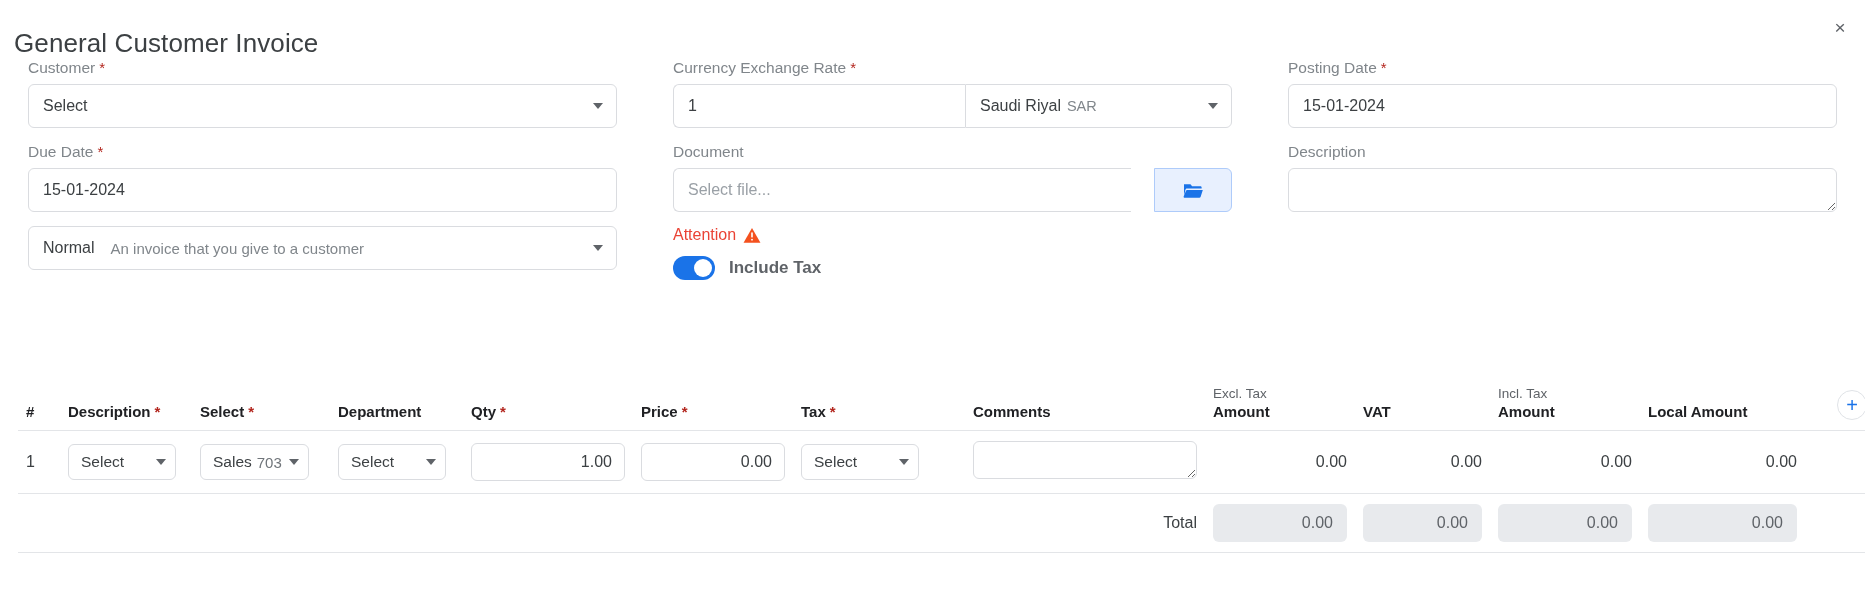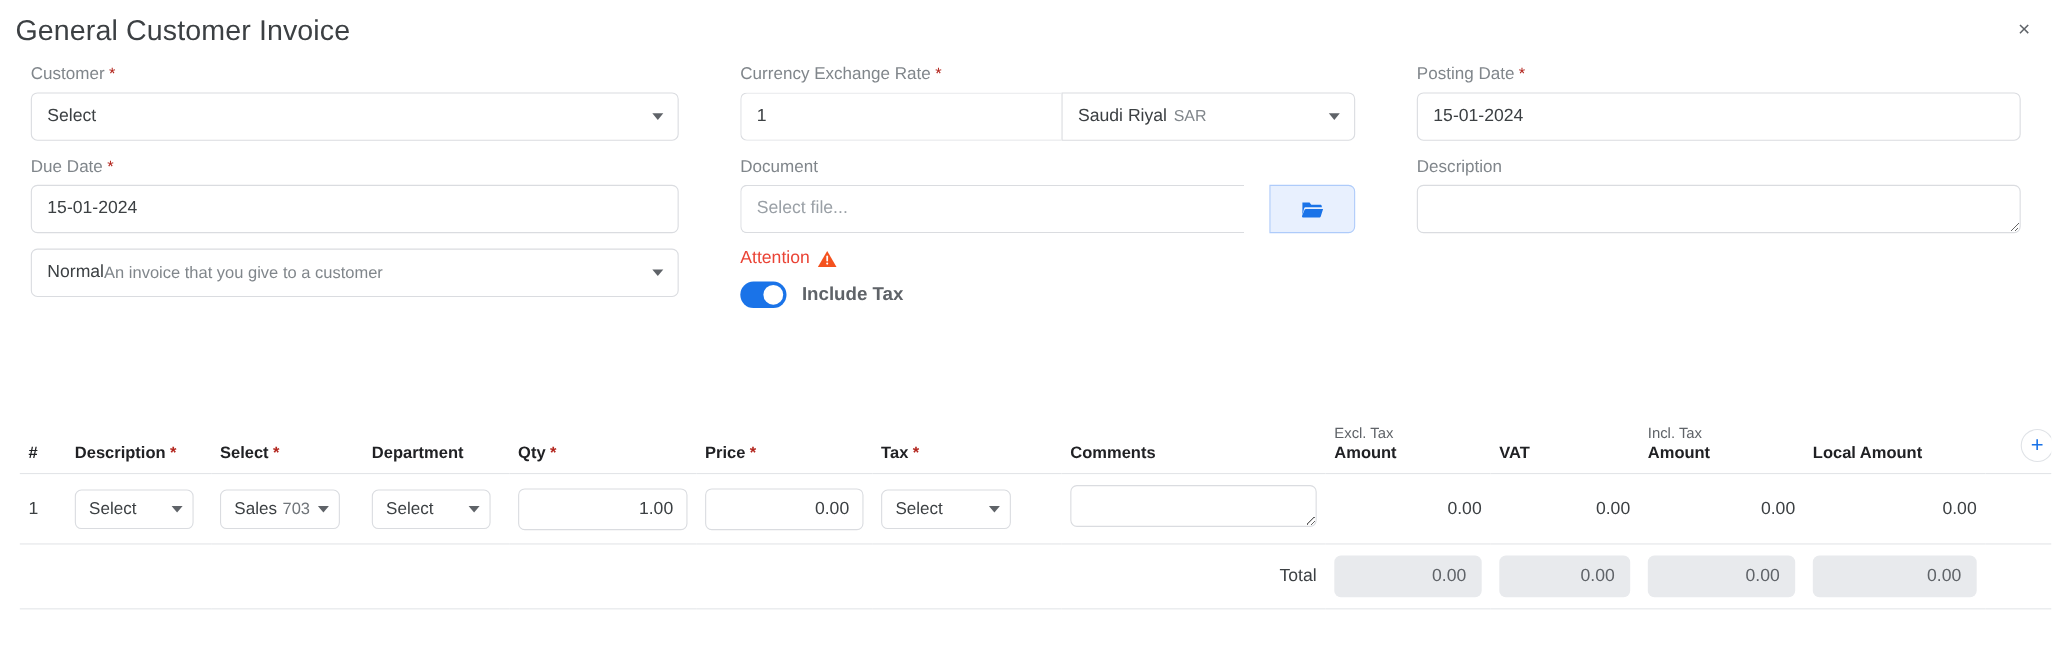--- a/index.html
+++ b/index.html
@@ -13,21 +13,21 @@
     position: relative;
     width: 1865px;
     height: 607px;
     background: #fff;
     overflow: hidden;
   }
 
   
   .modal-title {
     position: absolute;
-    left: 14px; top: 12px;
+    left: 14px; top: 28px;
     font-size: 26px;
     font-weight: 400;
     color: #3c4043;
     letter-spacing: .1px;
     white-space: nowrap;
   }
   .close-btn {
     position: absolute;
     right: 12px; top: 14px;
     width: 26px; height: 26px;
@@ -155,21 +155,21 @@
 
   textarea.desc {
     height: 44px;
     resize: vertical;
     padding: 10px 14px;
     line-height: 20px;
   }
 
   
   .opt-main { color: #3c4043; font-size: 16px; }
-  .opt-sub { color: #80868b; font-size: 15px; }
+  .opt-sub { color: #80868b; font-size: 15px; padding-left: 16px; }
 
   
   .attention-label {
     font-size: 16px;
     color: #ea4335;
     display: flex;
     align-items: center;
     gap: 7px;
     margin-bottom: 12px;
   }

